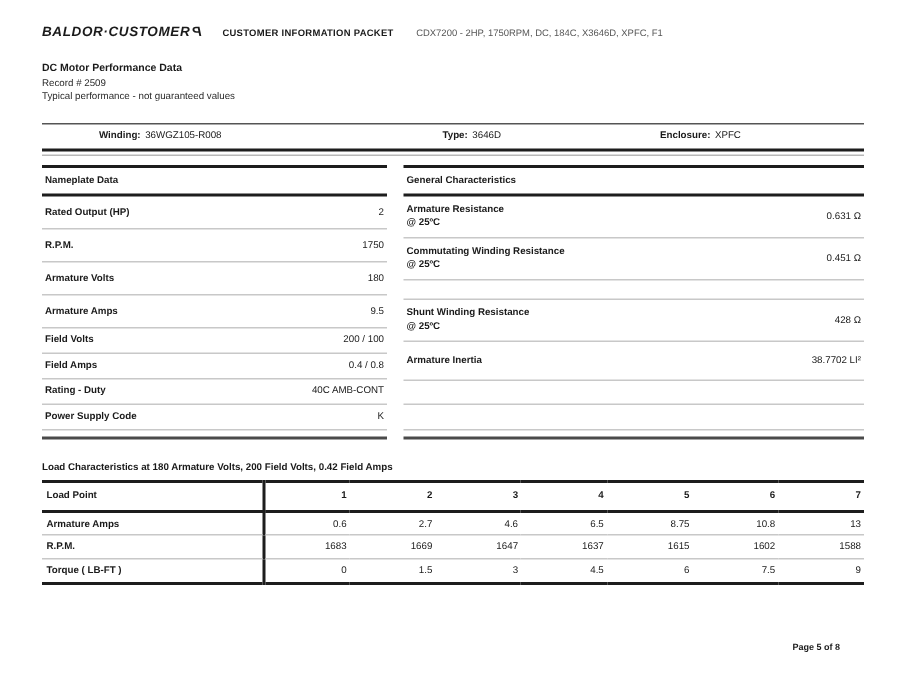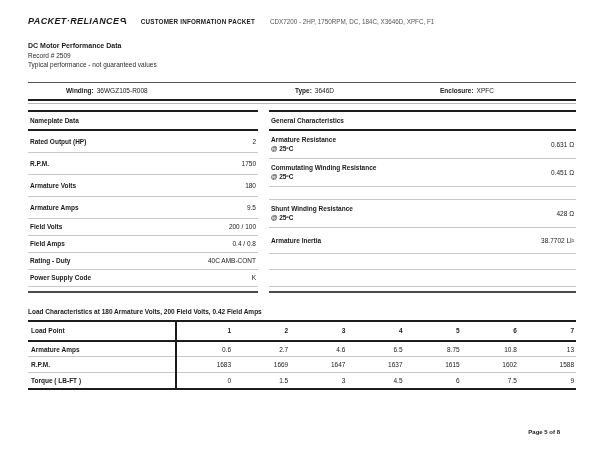--- a/index.html
+++ b/index.html
@@ -94,21 +94,21 @@
     position:absolute; top:429px; right:40px;
     font-weight:bold; font-size:6px;
   }
 </style>
 </head>
 <body>
 
 <div class="page">
 
   <div class="top-header">
-    <span class="logo"><span>PACKET·RELIANCE</span><span class="mark">P</span></span>
+    <span class="logo"><span>BALDOR·CUSTOMER</span><span class="mark">P</span></span>
     <span class="packet">CUSTOMER INFORMATION PACKET</span>
     <span class="spec">CDX7200 - 2HP, 1750RPM, DC, 184C, X3646D, XPFC, F1</span>
   </div>
 
   <div class="title-block">
     <div class="doc-title">DC Motor Performance Data</div>
     <div class="doc-sub">Record # 2509</div>
     <div class="doc-sub">Typical performance - not guaranteed values</div>
   </div>
 

